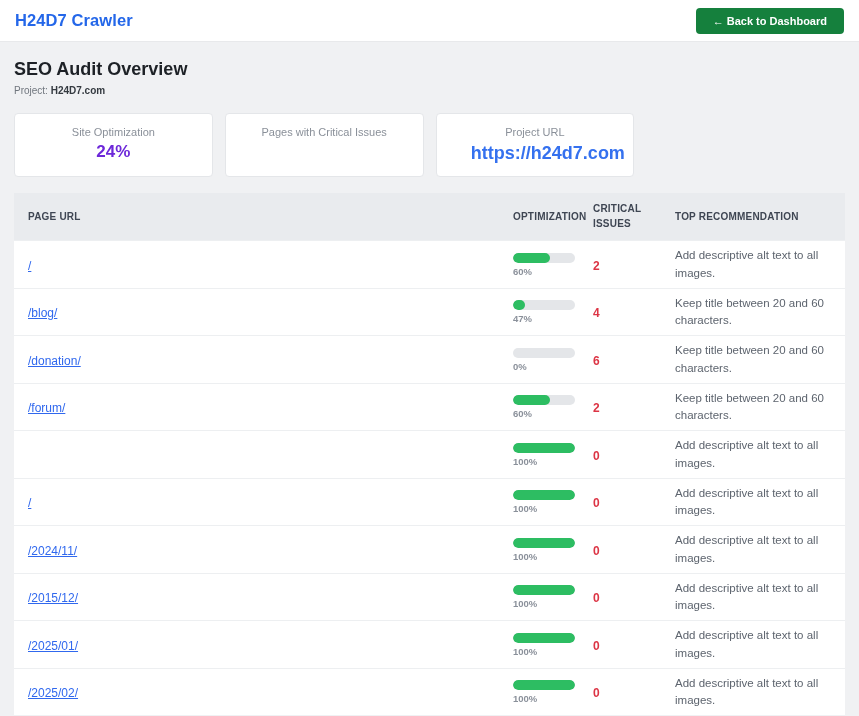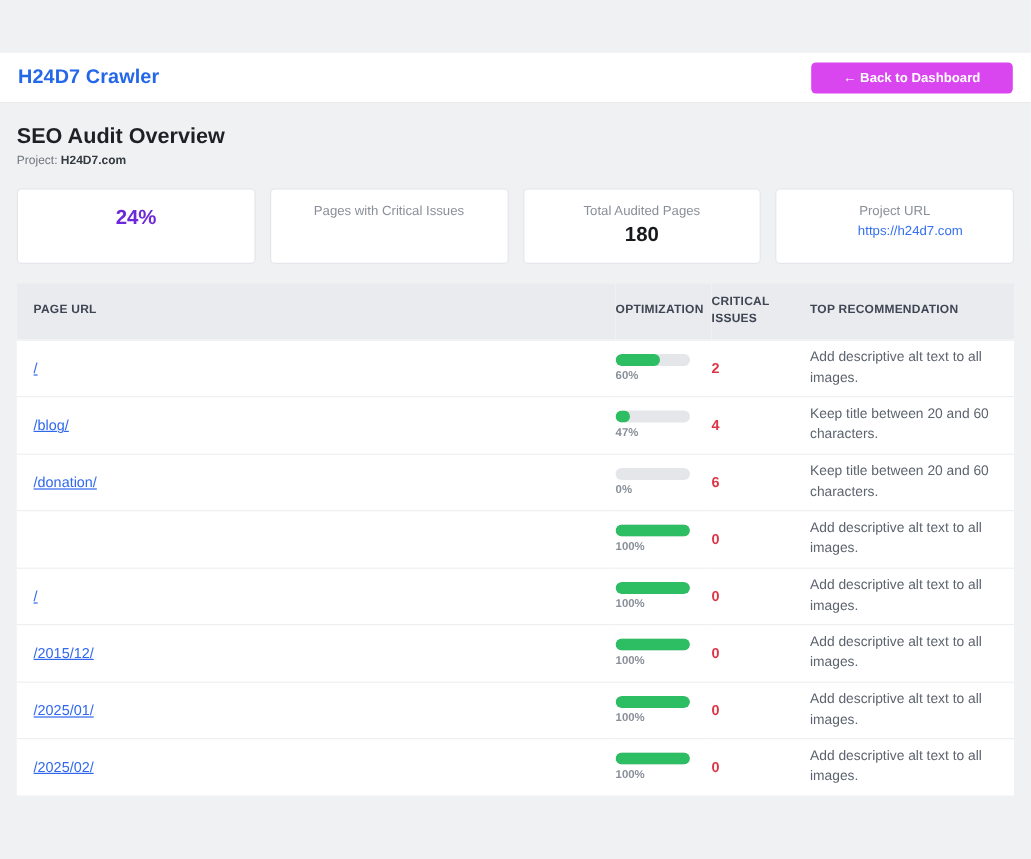--- a/index.html
+++ b/index.html
@@ -7,45 +7,44 @@
   body {
     font-family:"Liberation Sans","DejaVu Sans",sans-serif;
     background:#f0f1f3;
     color:#212529;
   }
   
   .navbar {
     height:42px; background:#ffffff; border-bottom:1px solid #e8e9eb;
     display:flex; align-items:center; justify-content:space-between;
     padding:0 15px;
-    margin-top:44px;
   }
   .brand { color:#2467e9; font-size:16.5px; font-weight:bold; letter-spacing:0.1px; cursor:pointer; }
   .back-btn {
-    background:#d946ef; color:#ffffff; border:none; border-radius:4px;
+    background:#15803d; color:#ffffff; border:none; border-radius:4px;
     font-family:inherit; font-size:11px; font-weight:bold;
-    padding:7px 27px; cursor:pointer;
+    padding:7px 17px; cursor:pointer;
   }
   
   .main { padding:14px; }
   .page-title { font-size:18px; font-weight:bold; color:#1d2126; margin-top:3px; }
   .project-line { font-size:10px; color:#70767e; margin-top:5px; }
   .project-line b { color:#343a40; }
   
   .stats { display:grid; grid-template-columns:repeat(4,1fr); gap:12px; margin-top:17px; }
   .stat-card {
     background:#ffffff; border:1px solid #e4e6e9; border-radius:4px;
     padding:11px 8px 12px; text-align:center; min-height:56px;
   }
   .stat-label { font-size:11px; color:#8a9099; line-height:1.3; }
   .stat-value { font-size:17px; font-weight:bold; margin-top:3px; line-height:1.2; }
   .stat-value.green { color:#6d28d9; }
   .stat-value.red   { color:#dc3545; }
   .stat-value.dark  { color:#17191c; }
-  .stat-link { font-size:11px; font-weight:normal; color:#3571ef; text-decoration:none; display:inline-block; margin-top:4px;padding-left:26px; }
+  .stat-link { font-size:18px; font-weight:bold; color:#3571ef; text-decoration:none; display:inline-block; margin-top:4px;padding-left:26px; }
   
   .table-wrap { margin-top:16px; background:#ffffff; border-radius:3px 3px 0 0; }
   table { width:100%; border-collapse:collapse; table-layout:fixed; }
   col.c-url  { width:499px; }
   col.c-opt  { width:80px; }
   col.c-crit { width:82px; }
   col.c-rec  { width:auto; }
   thead th {
     background:#e9ebee; color:#3f4653; font-size:10px; font-weight:bold;
     text-align:left; text-transform:uppercase; letter-spacing:0.2px;
@@ -73,28 +72,25 @@
   <div class="brand">H24D7 Crawler</div>
   <button class="back-btn">← Back to Dashboard</button>
 </header>
 
 <main class="main">
   <h1 class="page-title">SEO Audit Overview</h1>
   <div class="project-line"><span>Project: </span><b>H24D7.com</b></div>
 
   <section class="stats">
     <div class="stat-card">
+      <div class="stat-label">Site Optimization</div>
       <div class="stat-value green">24%</div>
     </div>
     <div class="stat-card">
       <div class="stat-label">Pages with Critical Issues</div>
-    </div>
-    <div class="stat-card">
-      <div class="stat-label">Total Audited Pages</div>
-      <div class="stat-value dark">180</div>
     </div>
     <div class="stat-card">
       <div class="stat-label">Project URL</div>
       <a class="stat-link" href="#">https://h24d7.com</a>
     </div>
   </section>
 
   <section class="table-wrap">
     <table>
       <colgroup>
@@ -147,20 +143,33 @@
         <div class="bar-fill" style="width: 0%;"></div>
       </div>
       <div class="bar-pct">0%</div>
     </td>
     <td class="tight"><span class="crit">6</span></td>
     <td class="tight">
               <div class="rec">Keep title between 20 and 60 characters.</div>
             </td>
   </tr>
 
+  <tr>
+    <td><a class="page-link" href="#">/forum/</a></td>
+    <td class="tight">
+      <div class="bar-track">
+        <div class="bar-fill" style="width: 60%;"></div>
+      </div>
+      <div class="bar-pct">60%</div>
+    </td>
+    <td class="tight"><span class="crit">2</span></td>
+    <td class="tight">
+              <div class="rec">Keep title between 20 and 60 characters.</div>
+            </td>
+  </tr>
 
   <tr>
     <td><a class="page-link" href="#"></a></td>
     <td class="tight">
       <div class="bar-track">
         <div class="bar-fill" style="width: 100%;"></div>
       </div>
       <div class="bar-pct">100%</div>
     </td>
     <td class="tight"><span class="crit">0</span></td>
@@ -176,20 +185,33 @@
         <div class="bar-fill" style="width: 100%;"></div>
       </div>
       <div class="bar-pct">100%</div>
     </td>
     <td class="tight"><span class="crit">0</span></td>
     <td class="tight">
               <div class="rec">Add descriptive alt text to all images.</div>
             </td>
   </tr>
 
+  <tr>
+    <td><a class="page-link" href="#">/2024/11/</a></td>
+    <td class="tight">
+      <div class="bar-track">
+        <div class="bar-fill" style="width: 100%;"></div>
+      </div>
+      <div class="bar-pct">100%</div>
+    </td>
+    <td class="tight"><span class="crit">0</span></td>
+    <td class="tight">
+              <div class="rec">Add descriptive alt text to all images.</div>
+            </td>
+  </tr>
 
   <tr>
     <td><a class="page-link" href="#">/2015/12/</a></td>
     <td class="tight">
       <div class="bar-track">
         <div class="bar-fill" style="width: 100%;"></div>
       </div>
       <div class="bar-pct">100%</div>
     </td>
     <td class="tight"><span class="crit">0</span></td>

